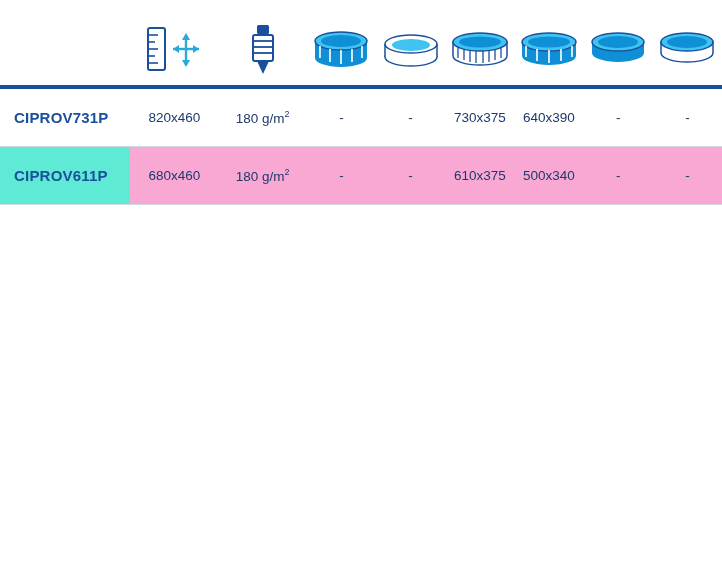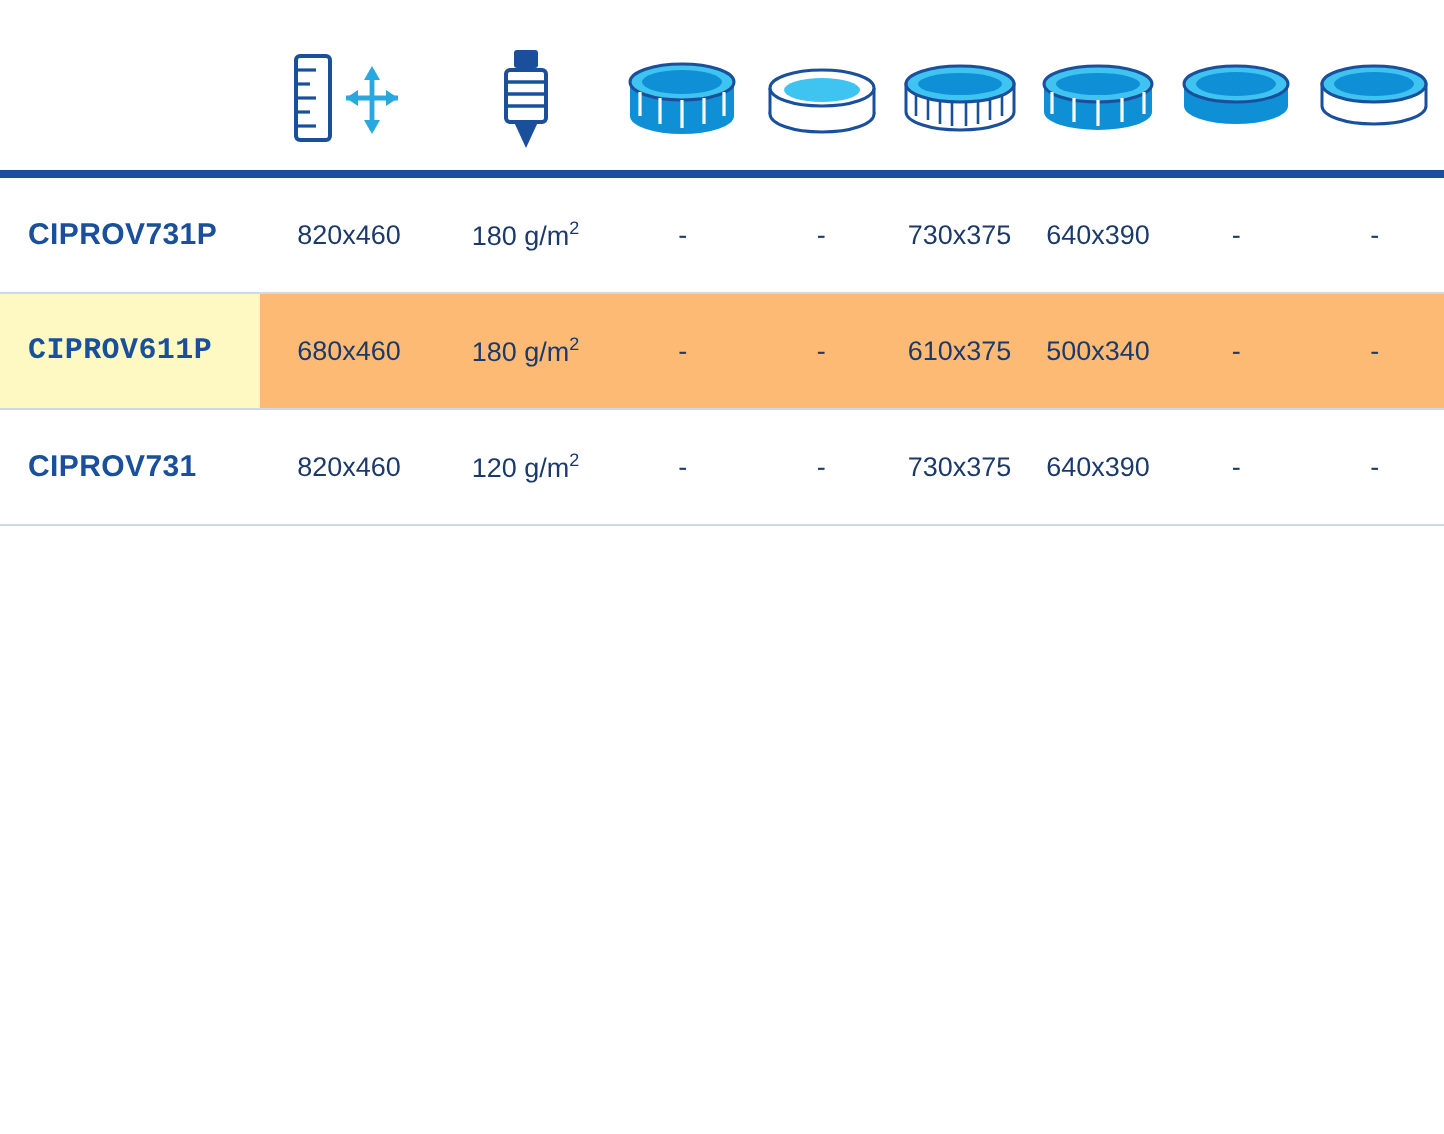--- a/index.html
+++ b/index.html
@@ -53,23 +53,23 @@
   }
   tbody td.code {
     font-size: 15px;
     font-weight: bold;
     text-align: left;
     padding-left: 14px;
     color: #1a4f9c;
     letter-spacing: 0.2px;
   }
   tbody tr.alt td {
-    background: #fdba74;
-  }
-  tbody tr.alt td.code { background: #fef9c3; font-family: Liberation Mono, monospace; }
+    background: #f9a8d4;
+  }
+  tbody tr.alt td.code { background: #5eead4; }
 
   .icon-wrap {
     display: flex;
     align-items: center;
     justify-content: center;
     height: 60px;
   }
   .sup { font-size: 9px; vertical-align: super; }
 </style>
 </head>
@@ -231,26 +231,15 @@
         <td class="code">CIPROV611P</td>
         <td>680x460</td>
         <td><span>180 g/m</span><span class="sup">2</span></td>
         <td>-</td>
         <td>-</td>
         <td>610x375</td>
         <td>500x340</td>
         <td>-</td>
         <td>-</td>
       </tr>
-      <tr>
-        <td class="code">CIPROV731</td>
-        <td>820x460</td>
-        <td><span>120 g/m</span><span class="sup">2</span></td>
-        <td>-</td>
-        <td>-</td>
-        <td>730x375</td>
-        <td>640x390</td>
-        <td>-</td>
-        <td>-</td>
-      </tr>
     </tbody>
   </table>
 </div>
 
 </body></html>

